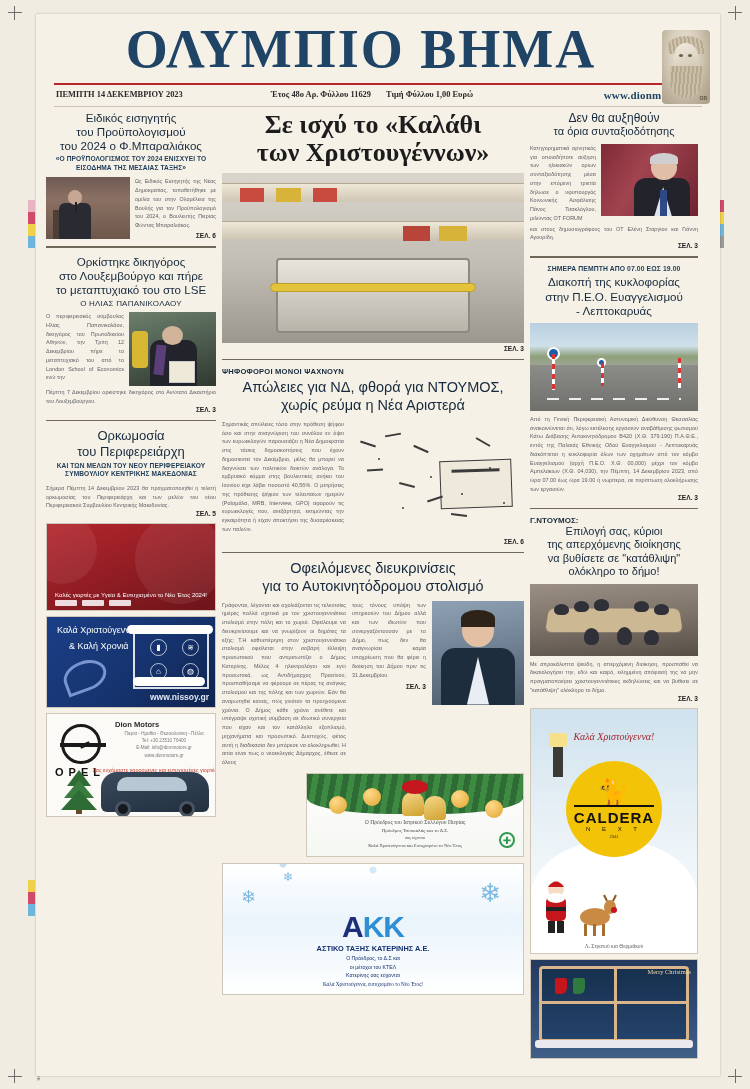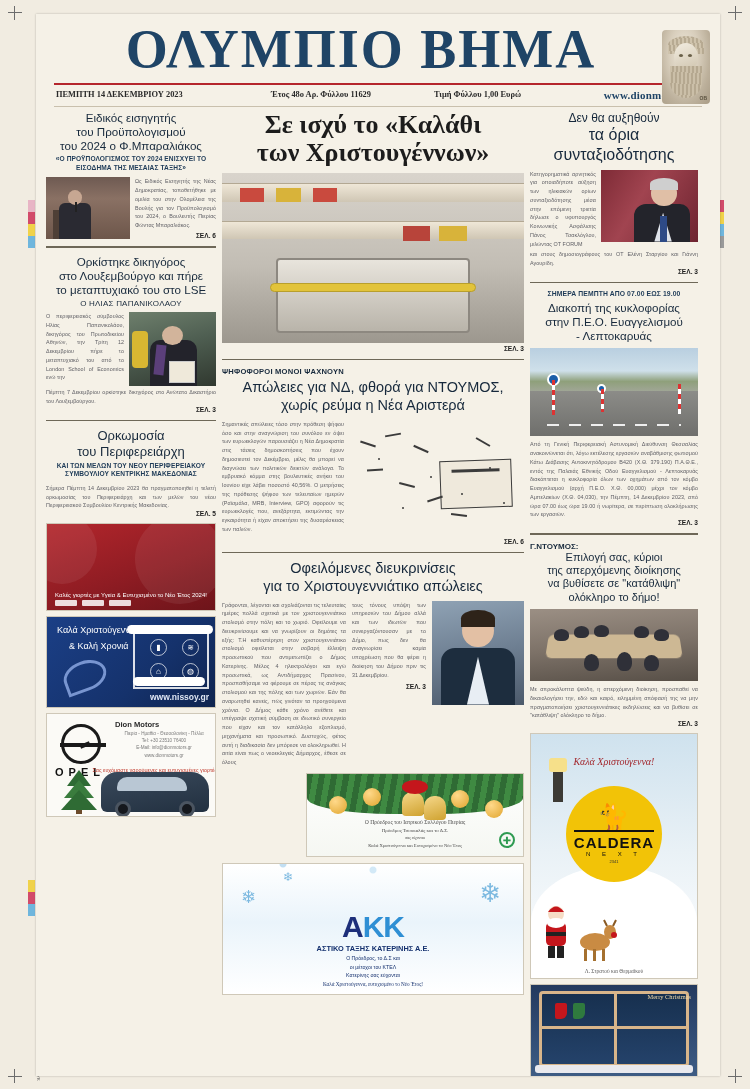--- a/index.html
+++ b/index.html
@@ -55,21 +55,21 @@
   .mast-info {
     display: flex; align-items: center;
     font-family: "Liberation Serif", serif;
     font-weight: bold;
     font-size: 8.4px;
     color: #2a2a2a;
     padding: 4px 4px 0 4px;
   }
   .mast-info .i1 { width: 200px; }
   .mast-info .i2 { width: 130px; text-align: center; }
-  .mast-info .i3 { width: 135px; text-align: right; }
+  .mast-info .i3 { width: 135px; text-align: left; }
   .mast-info .i4 { flex: 1; text-align: right; color: #1f4466; font-size: 11px; letter-spacing: .2px; }
   .mast-rule2 { height: 1.2px; background: #c9c0ad; margin: 5px 2px 0 2px; }
 
   .zeus {
     position: absolute; right: 10px; top: 16px;
     width: 48px; height: 74px;
     border-radius: 4px;
     background:
       radial-gradient(ellipse at 46% 32%, #efe8db 0%, #d8cebc 40%, #bdb19c 70%, #a99c86 100%);
     overflow: hidden;
@@ -498,21 +498,21 @@
                   <div class="dot" style="left:88%;top:70%"></div>
               </div>
             </div>
             <div class="sel">ΣΕΛ. 6</div>
           </div>
 
           <div class="hr-dark"></div>
 
           <div>
             <div class="hl" style="font-size:14.5px;">Οφειλόμενες διευκρινίσεις</div>
-            <div class="hl" style="font-size:14.5px;">για το Χριστουγεννιάτικο απώλειες</div>
+            <div class="hl" style="font-size:14.5px;">για το Αυτοκινητόδρομου στολισμό</div>
 
             <div style="display:flex;gap:6px;margin-top:5px;">
               <div style="width:124px;">
                 <div class="body-txt">Γράφονται, λέγονται και σχολιάζονται τις τελευταίες ημέρες πολλά σχετικά με τον χριστουγεννιάτικο στολισμό στην πόλη και το χωριό. Οφείλουμε να διευκρινίσουμε και να γνωρίζουν οι δημότες τα εξής: Τ.Η καθυστέρηση στον χριστουγεννιάτικο στολισμό οφείλεται στην σοβαρή έλλειψη προσωπικού που αντιμετωπίζει ο Δήμος Κατερίνης. Μέλος 4 ηλεκτρολόγοι και εγώ προσωπικά, ως Αντιδήμαρχος Πρασίνου, προσπαθήσαμε να φέρουμε σε πέρας τις ανάγκες στολισμού και της πόλης και των χωριών. Εάν θα αναρωτηθεί κανείς, πώς γινόταν τα προηγούμενα χρόνια. Ο Δήμος κάθε χρόνο ανέθετε και υπέγραψε σχετική σύμβαση σε ιδιωτικό συνεργείο που είχαν και τον κατάλληλο εξοπλισμό, μηχανήματα και προσωπικό. Δυστυχώς, φέτος αυτή η διαδικασία δεν μπόρεσε να ολοκληρωθεί. Η αιτία είναι πως ο νεοεκλεγείς Δήμαρχος, έθεσε σε όλους</div>
               </div>
               <div style="width:74px;">
                 <div class="body-txt">τους τόνους υπόψη των υπηρεσιών του Δήμου αλλά και των ιδιωτών που συνεργαζόντουσαν με το Δήμο, πως δεν θα αναγνωρίσει καμία υποχρέωση που θα φέρει η διοίκηση του Δήμου πριν τις 31 Δεκεμβρίου.</div>
                 <div class="sel" style="margin-top:4px;">ΣΕΛ. 3</div>
               </div>
               <div class="ph photo-man2" style="flex:1;height:104px;">
@@ -558,21 +558,21 @@
                 <div style="font-family:'Liberation Serif',serif;">Καλά Χριστούγεννα, ευτυχισμένο το Νέο Έτος!</div>
               </div>
             </div>
           </div>
         </div>
 
         <div class="col-r">
 
           <div>
             <div class="hl s2" style="font-size:12px;">Δεν θα αυξηθούν</div>
-            <div class="hl s2" style="font-size:16px;">τα όρια συνταξιοδότησης</div>
+            <div class="hl s2" style="font-size:11px;">τα όρια συνταξιοδότησης</div>
             <div style="display:flex;gap:5px;margin-top:5px;">
               <div style="width:66px;">
                 <div class="body-txt">Κατηγορηματικά αρνητικός για οποιαδήποτε αύξηση των ηλικιακών ορίων συνταξιοδότησης μέσα στην επόμενη τριετία δήλωσε ο υφυπουργός Κοινωνικής Ασφάλισης Πάνος Τσακλόγλου, μιλώντας OT FORUM</div>
               </div>
               <div class="ph photo-tsak" style="flex:1;height:72px;">
                 <div class="body"></div>
                   <div class="shirt"></div>
                   <div class="tie"></div>
                   <div class="head"></div>
                   <div class="hair"></div>

